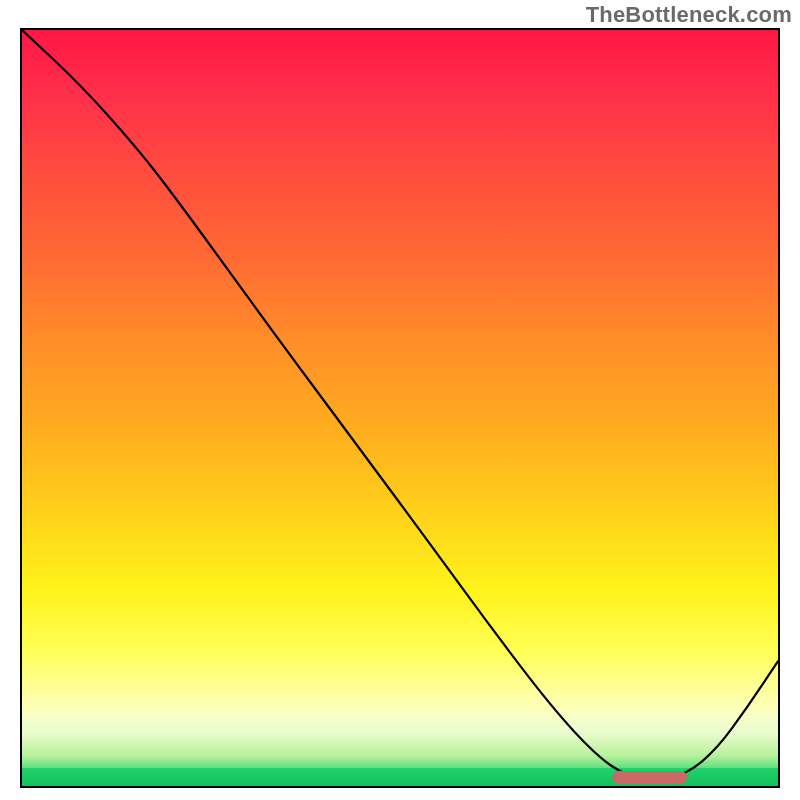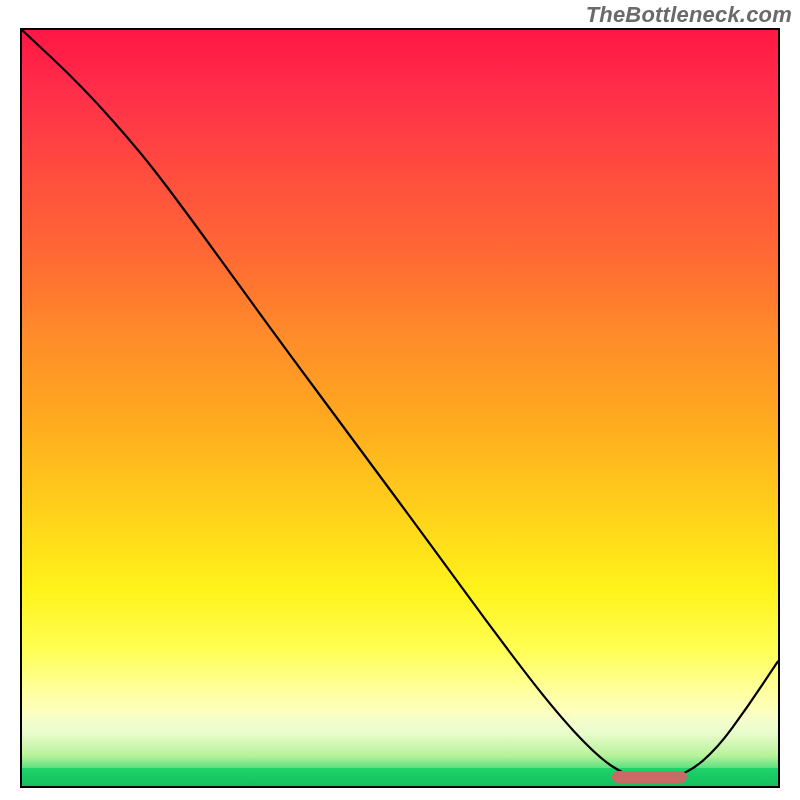--- a/index.html
+++ b/index.html
@@ -8,21 +8,20 @@
     width: 800px;
     height: 800px;
     background: #ffffff;
     font-family: Arial, Helvetica, sans-serif;
     overflow: hidden;
   }
   .canvas {
     position: relative;
     width: 800px;
     height: 800px;
-    font-style: italic;
   }
   .watermark {
     position: absolute;
     top: 2px;
     right: 8px;
     font-size: 22px;
     font-weight: 600;
     color: #6a6a6a;
     letter-spacing: 0.2px;
     user-select: none;

